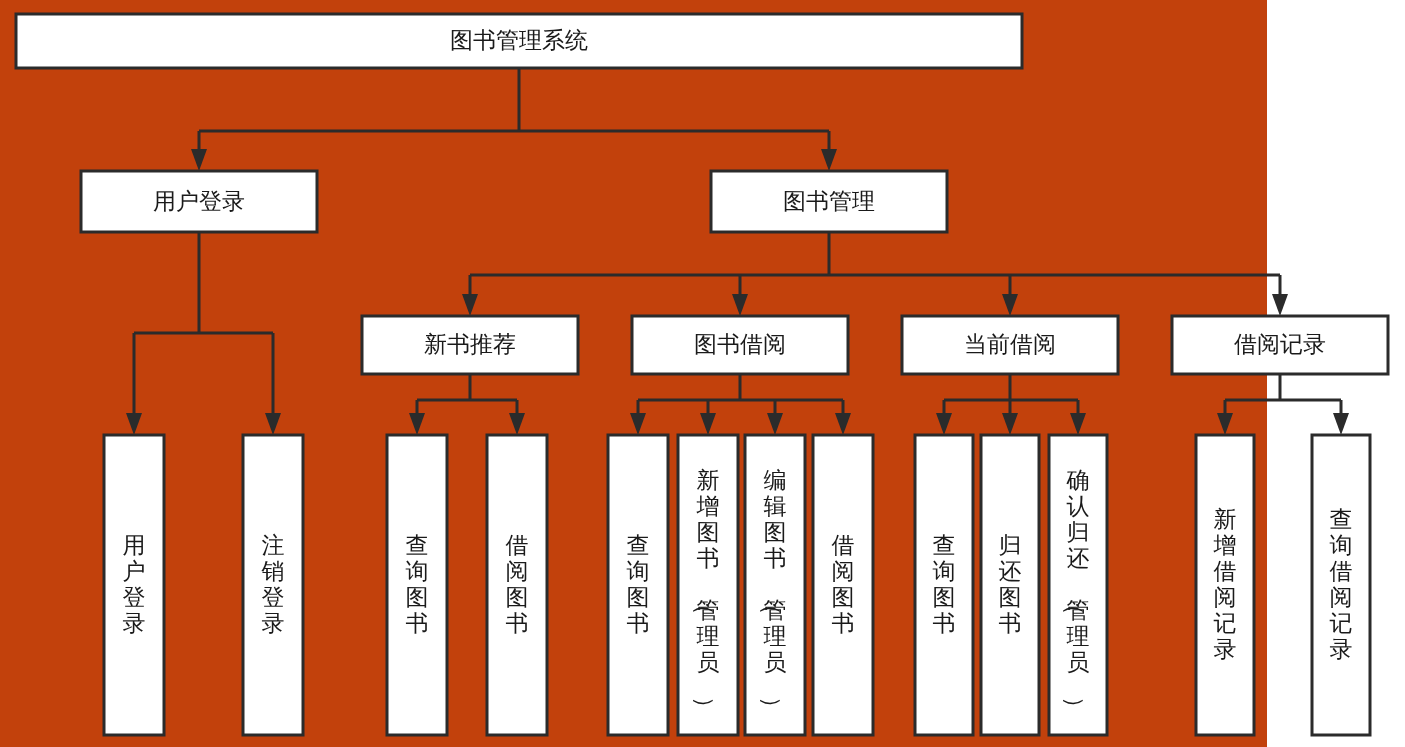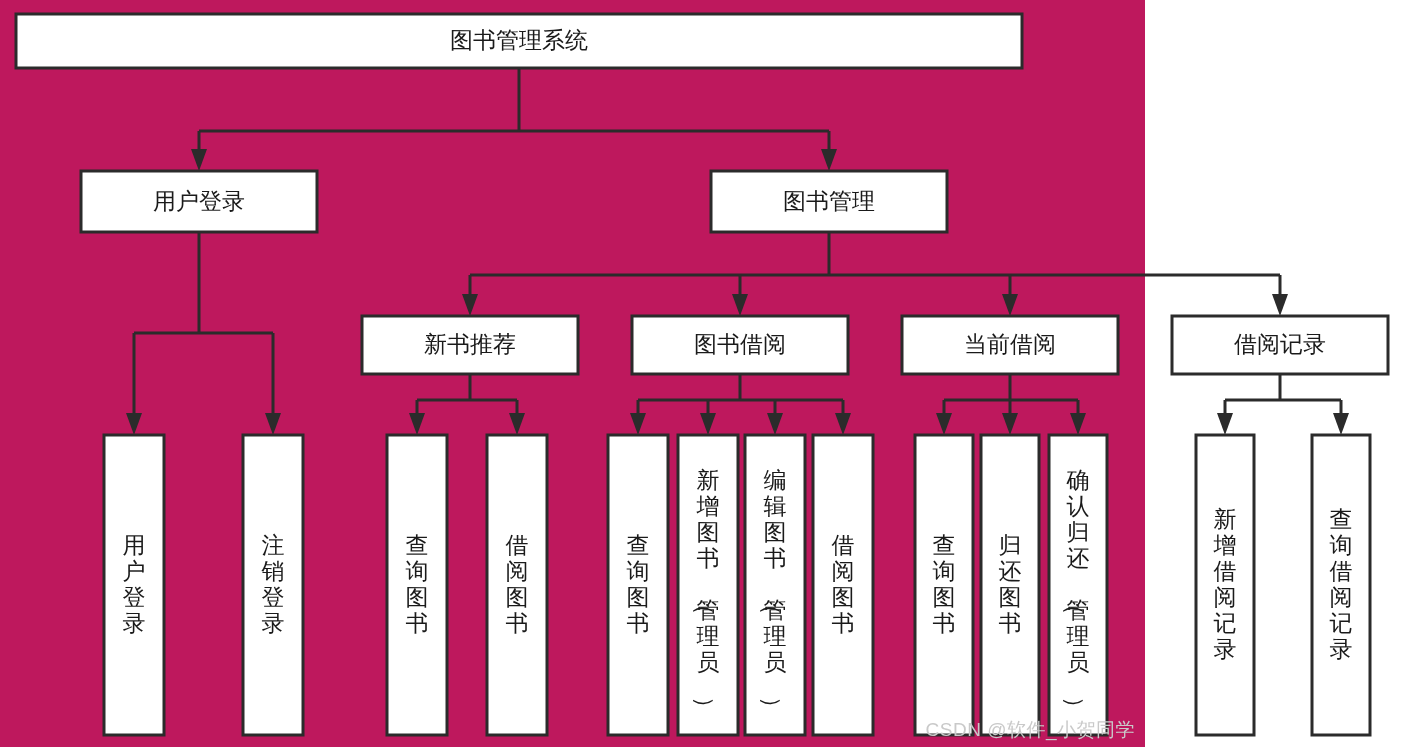--- a/index.html
+++ b/index.html
@@ -9,23 +9,24 @@
   }
   body {
     width: 1405px;
     height: 747px;
     font-family: "Liberation Sans", "DejaVu Sans", sans-serif;
     overflow: hidden;
     position: relative;
   }
   #diagram-root {
     position: relative;
-    width: 1145px;
+    width: 1259px;
     height: 747px;
-    background: #be185d;
+    background: #c2410c;
+    padding-left: 8px;
   }
   svg#flow {
     position: absolute;
     left: 0;
     top: 0;
     width: 1405px;
     height: 747px;
     display: block;
   }
   .node-rect {
@@ -205,15 +206,14 @@
           <rect x="1196" y="435" width="58" height="300" class="node-rect"></rect>
           <text x="1225" y="527.28" class="node-label-v"><tspan x="1225" dy="0">新</tspan><tspan x="1225" dy="26">增</tspan><tspan x="1225" dy="26">借</tspan><tspan x="1225" dy="26">阅</tspan><tspan x="1225" dy="26">记</tspan><tspan x="1225" dy="26">录</tspan></text>
         </g>
         <g>
           <rect x="1312" y="435" width="58" height="300" class="node-rect"></rect>
           <text x="1341" y="527.28" class="node-label-v"><tspan x="1341" dy="0">查</tspan><tspan x="1341" dy="26">询</tspan><tspan x="1341" dy="26">借</tspan><tspan x="1341" dy="26">阅</tspan><tspan x="1341" dy="26">记</tspan><tspan x="1341" dy="26">录</tspan></text>
         </g>
       </g>
   </svg>
 
-  <div class="watermark">CSDN @软件_小贺同学</div>
 
 </div>
 
 </body></html>

